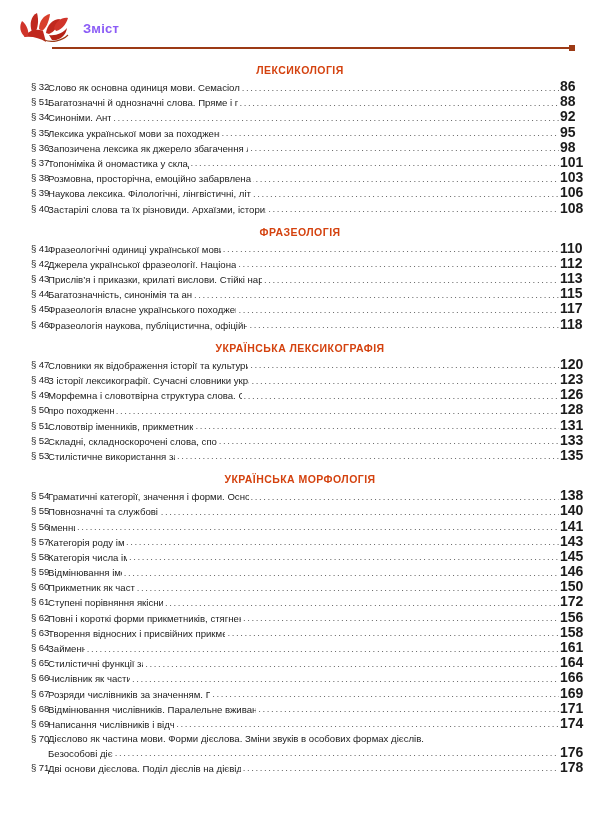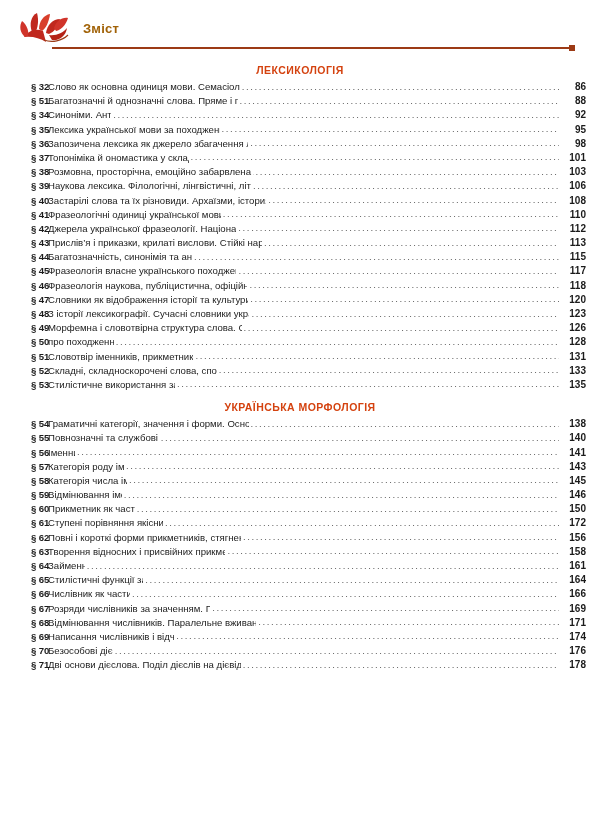--- a/index.html
+++ b/index.html
@@ -33,21 +33,21 @@
     top: 6px;
     width: 62px;
     height: 44px;
   }
   .header-title {
     position: absolute;
     left: 83px;
     top: 21px;
     font-size: 13px;
     font-weight: 700;
-    color: #a16207;
+    color: #8b5cf6;
     letter-spacing: 0.2px;
   }
   .header-rule {
     position: absolute;
     left: 52px;
     top: 47px;
     width: 520px;
     height: 2px;
     background: #9c3a15;
   }
@@ -80,21 +80,21 @@
     display: flex;
     align-items: flex-start;
     font-size: 9.6px;
     line-height: 13.6px;
     color: #1b1b1b;
     padding: 0 0 0.6px 0;
   }
   .entry-num {
     flex: 0 0 auto;
     width: 34px;
-    font-weight: 700;
+    font-weight: 400;
     font-size: 9.6px;
     letter-spacing: -0.1px;
     white-space: nowrap;
     padding-left: 17px;
     box-sizing: border-box;
   }
   .entry-body {
     flex: 1 1 auto;
     min-width: 0;
   }
@@ -119,23 +119,22 @@
     margin: 0 1px 0 2px;
     position: relative;
     top: -0.5px;
   }
   .leader::before {
     content: "..................................................................................................................................................";
   }
   .entry-page {
     flex: 0 0 auto;
     width: 26px;
-    text-align: right;
     font-weight: 700;
-    font-size: 10px;
+    font-size: 14px;
     white-space: nowrap;
   }
 </style>
 </head>
 <body>
 
 <div class="page">
 
   <div class="header">
     <div class="ornament">
@@ -240,20 +239,21 @@
       <div class="entry">
         <div class="entry-num">§ 40</div>
         <div class="entry-body">
           <div class="entry-line">
             <span class="entry-text">Застарілі слова та їх різновиди. Архаїзми, історизми. Неологізми. Загальномовні та авторські неологізми</span>
             <span class="leader"></span>
             <span class="entry-page">108</span>
           </div>
         </div>
       </div>
+      <div class="section-title">ФРАЗЕОЛОГІЯ</div>
       <div class="entry">
         <div class="entry-num">§ 41</div>
         <div class="entry-body">
           <div class="entry-line">
             <span class="entry-text">Фразеологічні одиниці української мови. Основні ознаки фразеологізмів</span>
             <span class="leader"></span>
             <span class="entry-page">110</span>
           </div>
         </div>
       </div>
@@ -300,20 +300,21 @@
       <div class="entry">
         <div class="entry-num">§ 46</div>
         <div class="entry-body">
           <div class="entry-line">
             <span class="entry-text">Фразеологія наукова, публіцистична, офіційно-ділова. Фразеологізми з професійної мови.</span>
             <span class="leader"></span>
             <span class="entry-page">118</span>
           </div>
         </div>
       </div>
+      <div class="section-title">УКРАЇНСЬКА ЛЕКСИКОГРАФІЯ</div>
       <div class="entry">
         <div class="entry-num">§ 47</div>
         <div class="entry-body">
           <div class="entry-line">
             <span class="entry-text">Словники як відображення історії та культури українського народу. Основні типи словників</span>
             <span class="leader"></span>
             <span class="entry-page">120</span>
           </div>
         </div>
       </div>
@@ -534,20 +535,23 @@
           <div class="entry-line">
             <span class="entry-text">Написання числівників і відчислівникових слів</span>
             <span class="leader"></span>
             <span class="entry-page">174</span>
           </div>
         </div>
       </div>
       <div class="entry">
         <div class="entry-num">§ 70</div>
         <div class="entry-body">
+          <div class="entry-line nolead">
+            <span class="entry-text">Дієслово як частина мови. Форми дієслова. Зміни звуків в особових формах дієслів.</span>
+          </div>
           <div class="entry-line">
             <span class="entry-text">Безособові дієслова</span>
             <span class="leader"></span>
             <span class="entry-page">176</span>
           </div>
         </div>
       </div>
       <div class="entry">
         <div class="entry-num">§ 71</div>
         <div class="entry-body">

